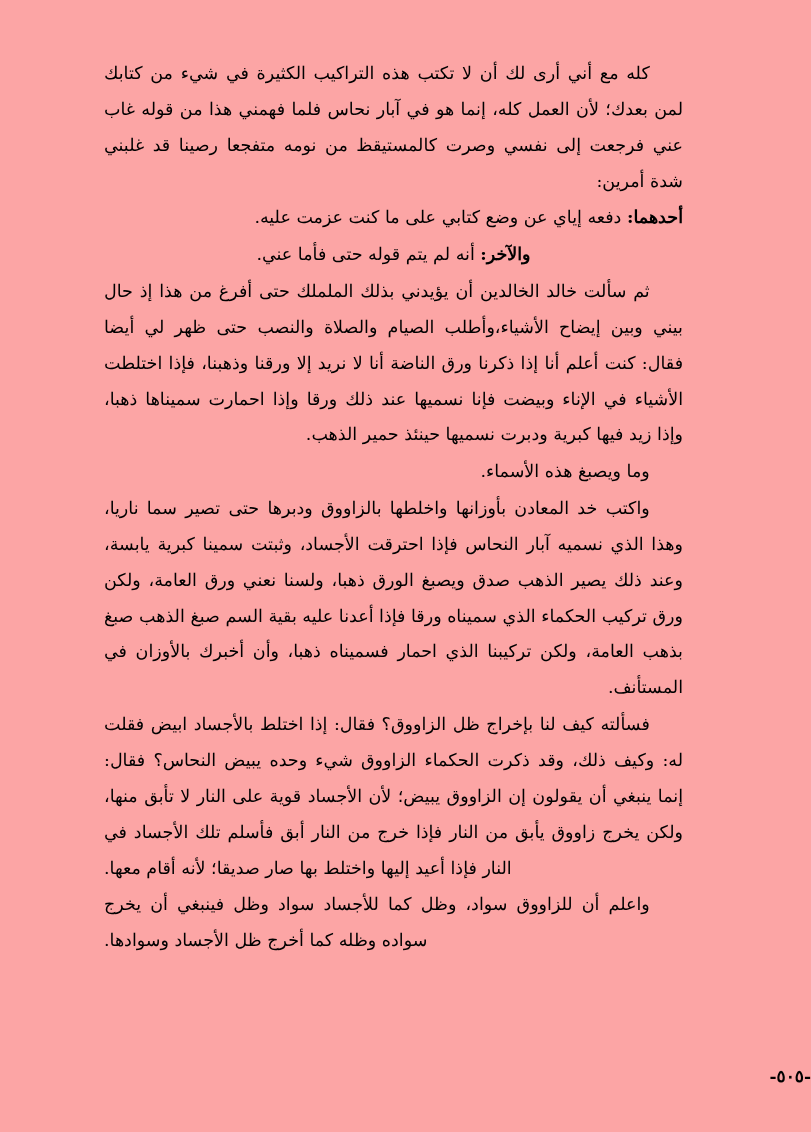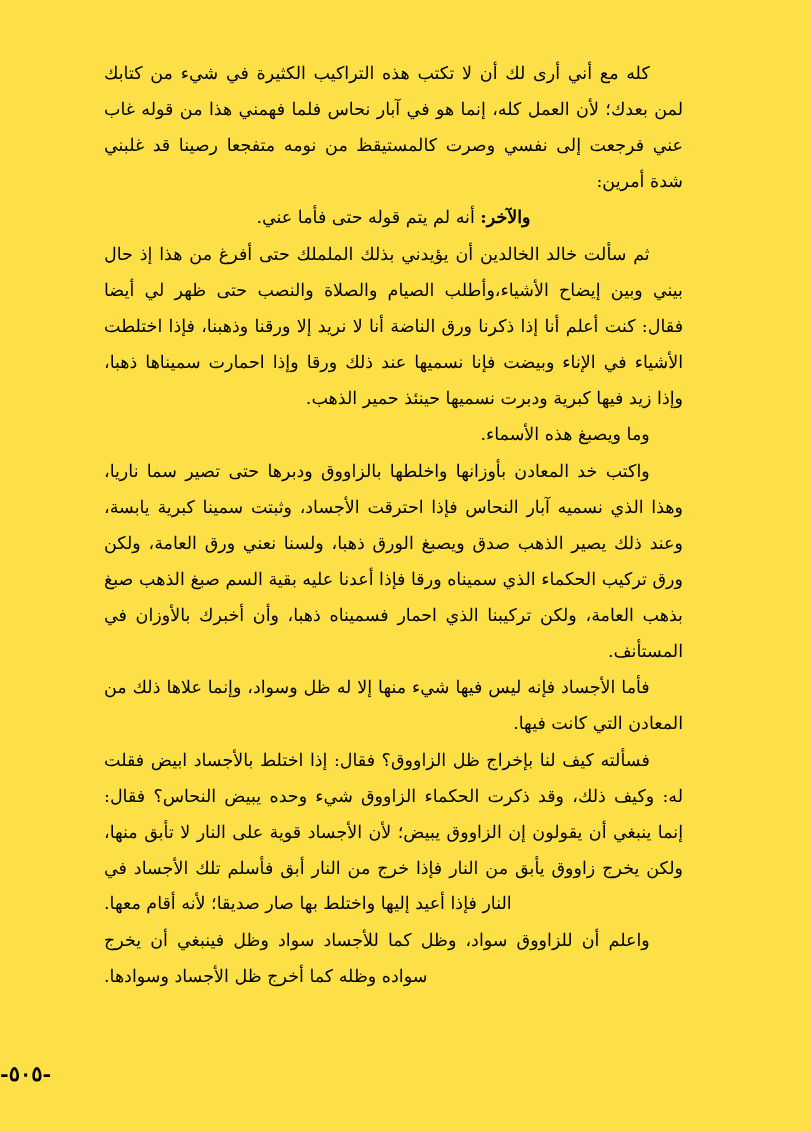--- a/index.html
+++ b/index.html
@@ -13,21 +13,21 @@
     font-family: "DejaVu Serif", "Liberation Serif", serif;
     color: #000000;
     overflow: hidden;
   }
   .page {
     position: relative;
     width: 811px;
     height: 1132px;
     box-sizing: border-box;
     padding: 56px 128px 40px 104px;
-    background: #fde047;
+    background: #fca5a5;
   }
   .body-text {
     direction: rtl;
     text-align: justify;
     text-align-last: right;
     font-size: 17.5px;
     line-height: 2.05;
   }
   p {
     margin: 0 0 0.05em 0;
@@ -45,45 +45,45 @@
     text-align-last: left;
   }
   .lead {
     font-weight: bold;
   }
   .pagenum {
     position: absolute;
     left: 0;
     right: 0;
     bottom: 46px;
-    text-align: left;
-    font-size: 21px;
+    text-align: right;
+    font-size: 17px;
     font-weight: bold;
     letter-spacing: 1px;
     direction: rtl;
   }
 </style>
 </head>
 <body>
 
 <div class="page">
   <div class="body-text">
 
     <p class="indent">كله مع أني أرى لك أن لا تكتب هذه التراكيب الكثيرة في شيء من كتابك لمن بعدك؛ لأن العمل كله، إنما هو في آبار نحاس فلما فهمني هذا من قوله غاب عني فرجعت إلى نفسي وصرت كالمستيقظ من نومه متفجعا رصينا قد غلبني شدة أمرين:</p>
 
+    <p><span class="lead">أحدهما:</span><span> دفعه إياي عن وضع كتابي على ما كنت عزمت عليه.</span></p>
 
     <p class="center-last"><span class="lead">والآخر:</span><span> أنه لم يتم قوله حتى فأما عني.</span></p>
 
     <p class="indent">ثم سألت خالد الخالدين أن يؤيدني بذلك الململك حتى أفرغ من هذا إذ حال بيني وبين إيضاح الأشياء،وأطلب الصيام والصلاة والنصب حتى ظهر لي أيضا فقال: كنت أعلم أنا إذا ذكرنا ورق الناضة أنا لا نريد إلا ورقنا وذهبنا، فإذا اختلطت الأشياء في الإناء وبيضت فإنا نسميها عند ذلك ورقا وإذا احمارت سميناها ذهبا، وإذا زيد فيها كبرية ودبرت نسميها حينئذ حمير الذهب.</p>
 
     <p class="indent">وما ويصبغ هذه الأسماء.</p>
 
     <p class="indent">واكتب خد المعادن بأوزانها واخلطها بالزاووق ودبرها حتى تصير سما ناريا، وهذا الذي نسميه آبار النحاس فإذا احترقت الأجساد، وثبتت سمينا كبرية يابسة، وعند ذلك يصير الذهب صدق ويصبغ الورق ذهبا، ولسنا نعني ورق العامة، ولكن ورق تركيب الحكماء الذي سميناه ورقا فإذا أعدنا عليه بقية السم صبغ الذهب صبغ بذهب العامة، ولكن تركيبنا الذي احمار فسميناه ذهبا، وأن أخبرك بالأوزان في المستأنف.</p>
 
-    <p class="indent">فأما الأجساد فإنه ليس فيها شيء منها إلا له ظل وسواد، وإنما علاها ذلك من المعادن التي كانت فيها.</p>
 
     <p class="indent left-last">فسألته كيف لنا بإخراج ظل الزاووق؟ فقال: إذا اختلط بالأجساد ابيض فقلت له: وكيف ذلك، وقد ذكرت الحكماء الزاووق شيء وحده يبيض النحاس؟ فقال: إنما ينبغي أن يقولون إن الزاووق يبيض؛ لأن الأجساد قوية على النار لا تأبق منها، ولكن يخرج زاووق يأبق من النار فإذا خرج من النار أبق فأسلم تلك الأجساد في النار فإذا أعيد إليها واختلط بها صار صديقا؛ لأنه أقام معها.</p>
 
     <p class="indent left-last">واعلم أن للزاووق سواد، وظل كما للأجساد سواد وظل فينبغي أن يخرج سواده وظله كما أخرج ظل الأجساد وسوادها.</p>
 
   </div>
 
   <div class="pagenum">-٥٠٥-</div>
 </div>
 

